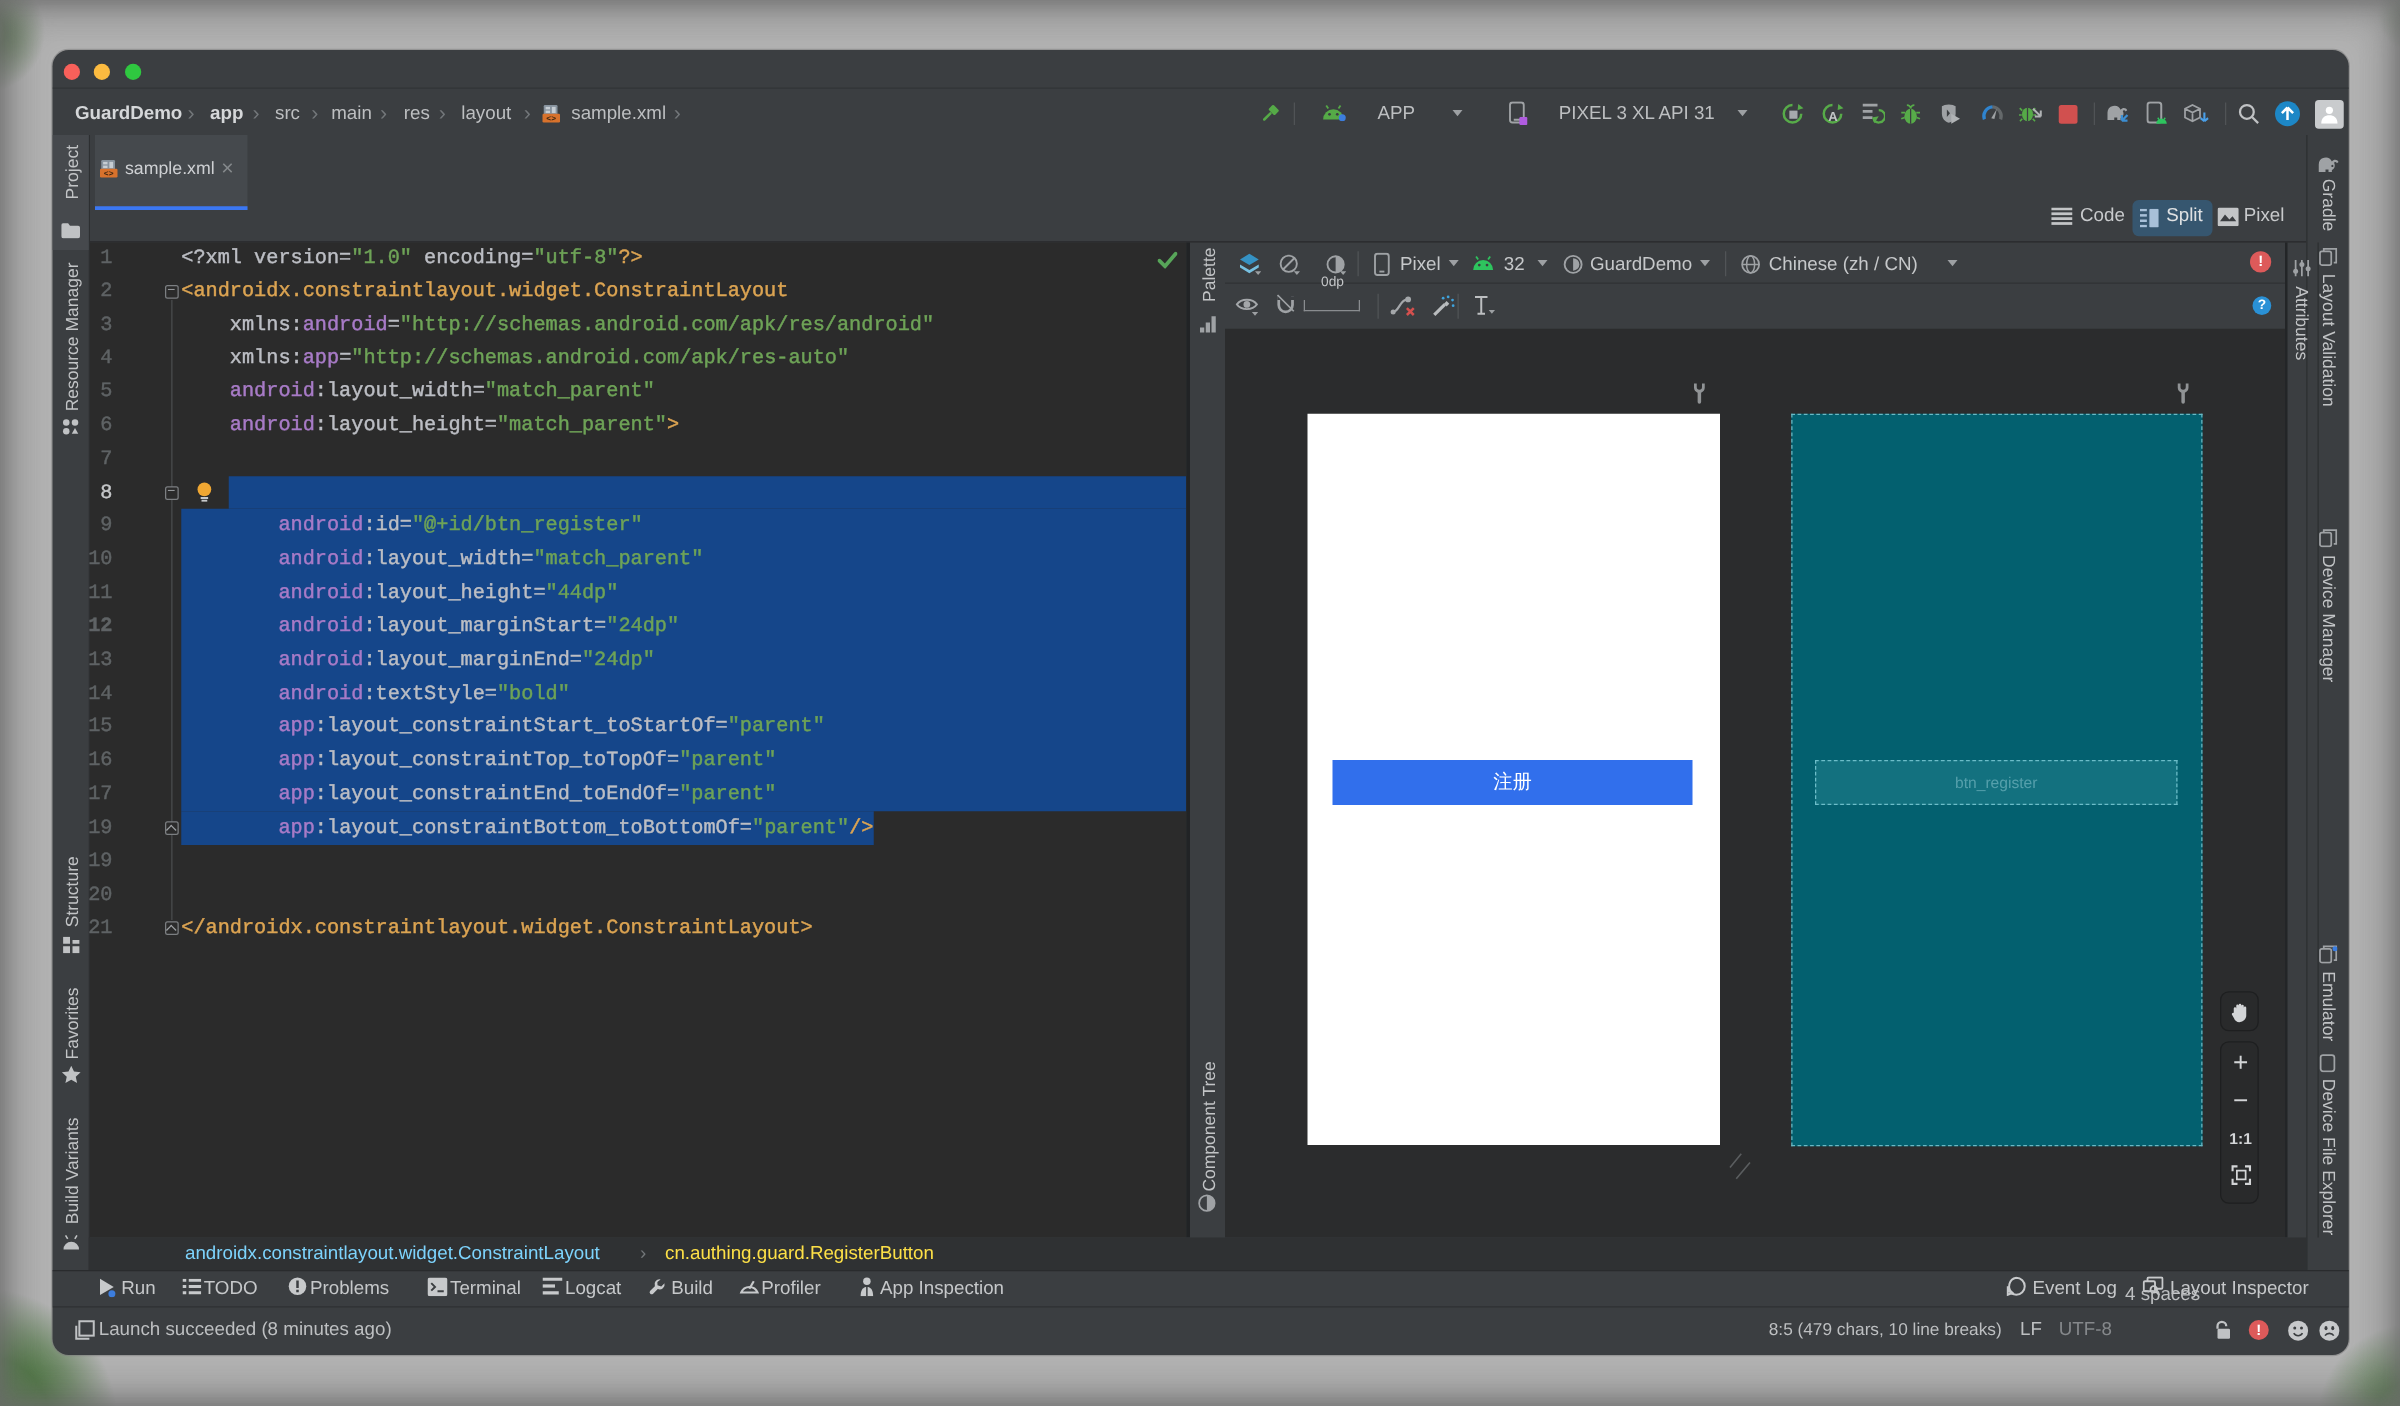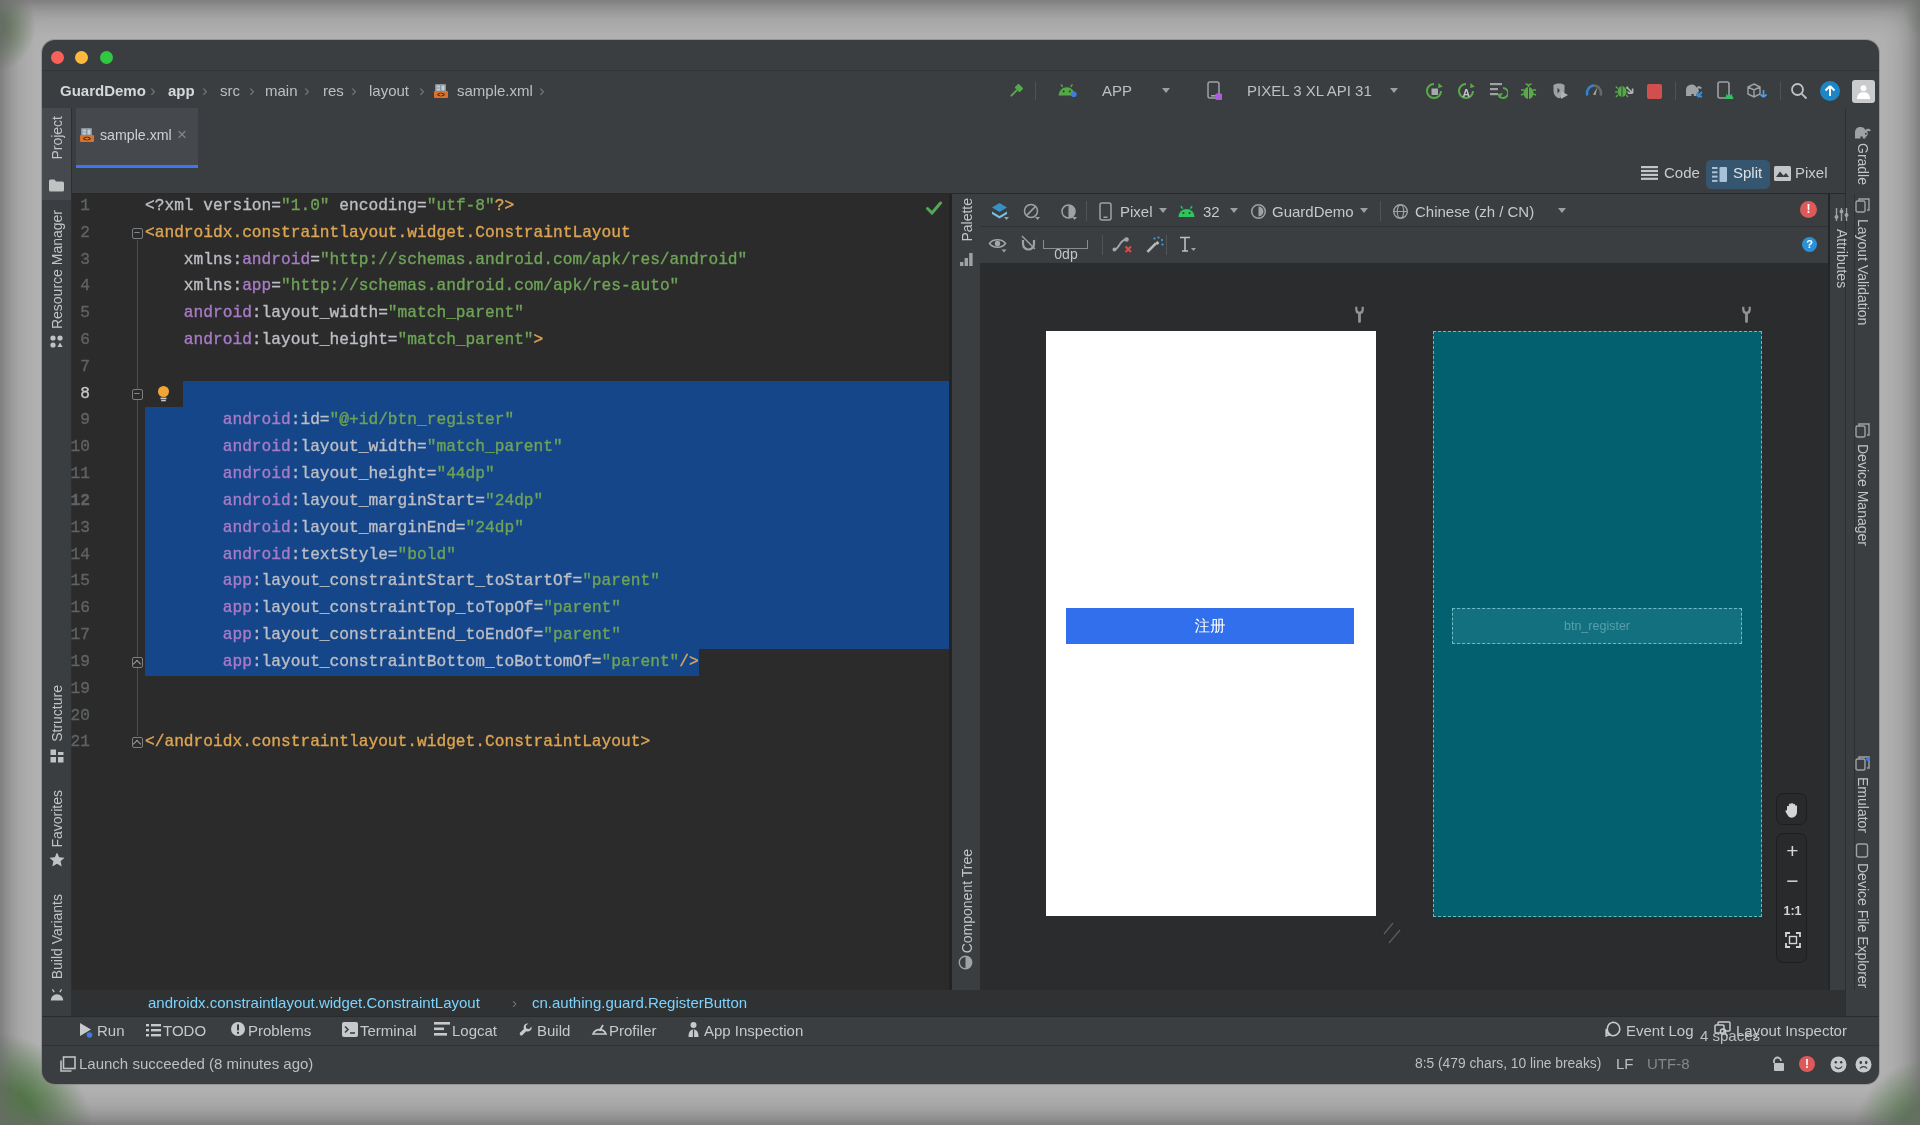--- a/index.html
+++ b/index.html
@@ -423,21 +423,21 @@
         <path d="M1.5 6.5 C5 1.5 14 1.5 17.5 6.5 C14 11.5 5 11.5 1.5 6.5 Z" fill="none" stroke="#a4a7aa" stroke-width="1.5"></path>
         <circle cx="9.5" cy="6.5" r="2.7" fill="#a4a7aa"></circle>
         <path d="M13.5 12.5 l5 0 l-2.5 3 Z" fill="#9da0a3"></path>
       </svg></div>
   <div class="abs" style="left:978px;top:195px;"><svg width="18" height="18" viewBox="0 0 18 18">
         <path d="M3 2 L3 9 A5.5 5.5 0 0 0 14 9 L14 2" fill="none" stroke="#9fa2a5" stroke-width="2.2"></path>
         <rect x="1.8" y="2" width="4" height="3" fill="#3b3e41"></rect>
         <rect x="11.2" y="2" width="4" height="3" fill="#3b3e41"></rect>
         <line x1="2" y1="1" x2="15" y2="14" stroke="#9fa2a5" stroke-width="1.4"></line>
       </svg></div>
-  <div class="abs" style="left:1003px;top:204px;width:42px;height:22px;color:#c3c5c7;font-size:14px;text-align:center;line-height:20px;">0dp</div>
+  <div class="abs" style="left:1003px;top:176px;width:42px;height:22px;color:#c3c5c7;font-size:11px;text-align:center;line-height:20px;">0dp</div>
   <div class="abs" style="left:1001px;top:200px;width:45px;height:9px;border-left:1.5px solid #898c8f;border-right:1.5px solid #898c8f;border-bottom:1.5px solid #898c8f;box-sizing:border-box;"></div>
   <div class="sepv" style="left:1060px;top:195px;height:20px;background:#515457;"></div>
   <div class="abs" style="left:1070px;top:196px;"><svg width="22" height="18" viewBox="0 0 22 18">
         <path d="M2.5 13.5 C7 13.5 8 3.5 14 3.5" fill="none" stroke="#a4a7aa" stroke-width="1.8"></path>
         <circle cx="2.5" cy="13.5" r="2" fill="#a4a7aa"></circle>
         <circle cx="14.5" cy="3.5" r="2.3" fill="#a4a7aa"></circle>
         <path d="M13.5 10.5 l5.5 5.5 M19 10.5 l-5.5 5.5" stroke="#d4504e" stroke-width="2"></path>
       </svg></div>
   <div class="abs" style="left:1103px;top:195px;"><svg width="19" height="19" viewBox="0 0 19 19">
         <path d="M1.5 17.5 L10 9 l1.8 1.8 L3.3 19.3 Z" fill="#b9bcbe" transform="translate(0,-1.5)"></path>
@@ -499,21 +499,21 @@
           <circle cx="2.5" cy="10" r="2"></circle>
           <circle cx="7.5" cy="4.5" r="2"></circle>
           <circle cx="12.5" cy="8" r="2"></circle>
         </g>
       </svg></div>
   <div class="vlabel vcw" style="left:1792px;top:189px;">Attributes</div>
 
   <div class="abs" style="left:29px;top:950px;width:1774px;height:26px;background:#2f3133;"></div>
   <div class="abs ui" style="left:106px;top:950px;height:26px;line-height:26px;color:#7dd3fc;">androidx.constraintlayout.widget.ConstraintLayout</div>
   <div class="abs" style="left:470px;top:950px;height:26px;line-height:25px;color:#73777a;font-size:15px;">›</div>
-  <div class="abs ui" style="left:490px;top:950px;height:26px;line-height:26px;color:#7dd3fc;">cn.authing.guard.RegisterButton</div>
+  <div class="abs ui" style="left:490px;top:950px;height:26px;line-height:26px;color:#fde047;">cn.authing.guard.RegisterButton</div>
   <div class="abs" style="left:0;top:976px;width:1837px;height:29px;background:#3b3e41;border-top:1px solid #292b2d;box-sizing:border-box;"></div>
   <div class="abs" style="left:37px;top:982px;"><svg width="14" height="16" viewBox="0 0 14 16">
         <path d="M1 1 L12 7.5 L1 14 Z" fill="#c7c9cb"></path>
         <circle cx="10.5" cy="13" r="2.8" fill="#3c7ddd"></circle>
       </svg></div>
   <div class="toolitem" style="left:55px;top:976px;">Run</div>
   <div class="abs" style="left:104px;top:983px;"><svg width="15" height="13" viewBox="0 0 15 13">
         <g fill="#c7c9cb">
           <rect x="0" y="0" width="3" height="2.4"></rect>
           <rect x="5" y="0" width="10" height="2.4"></rect>

